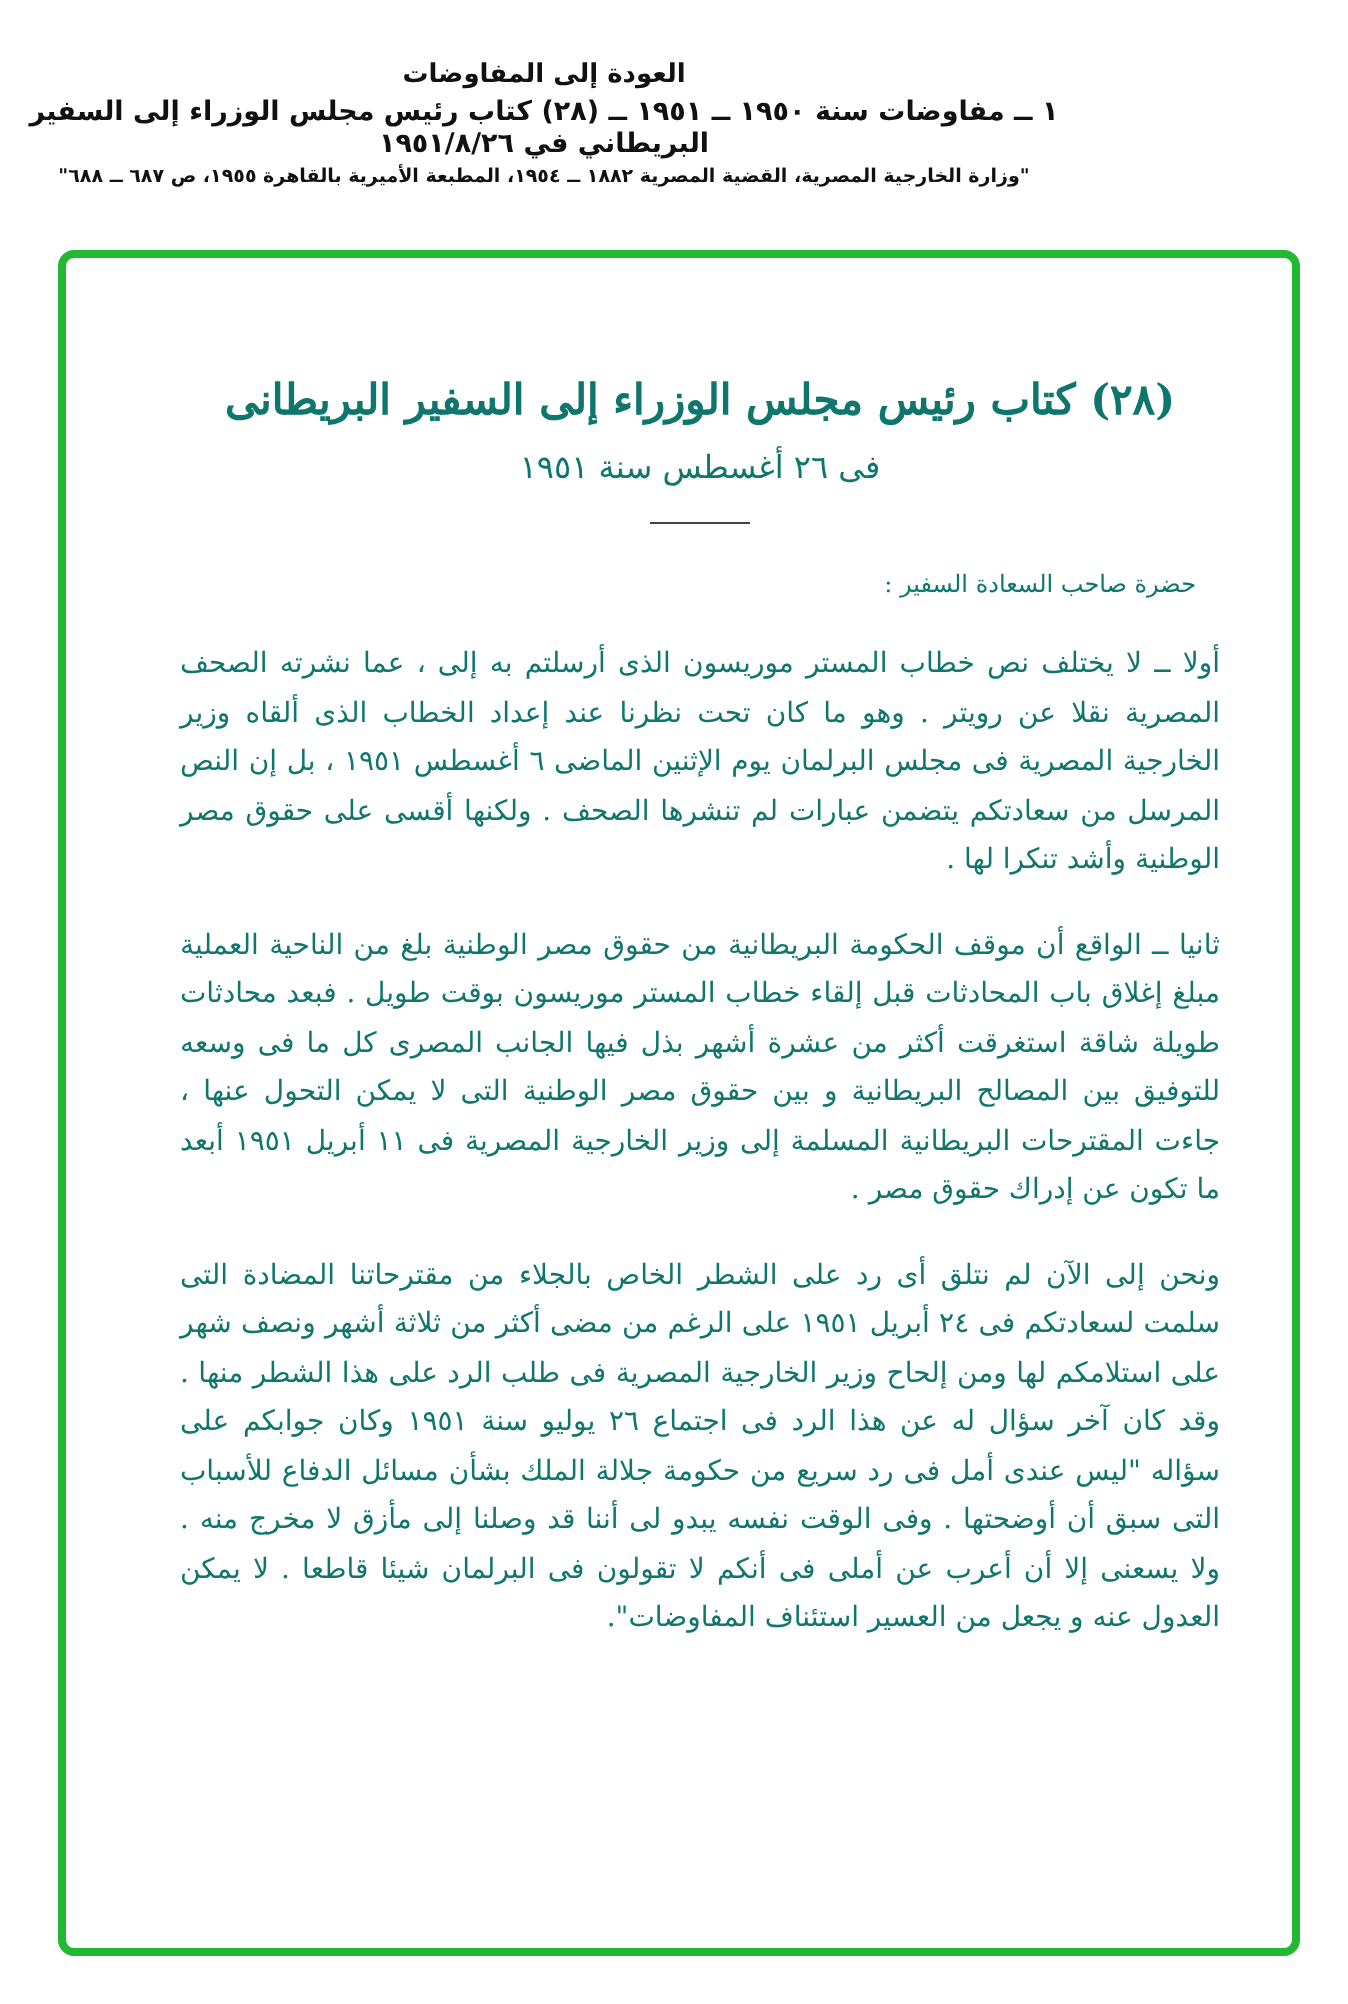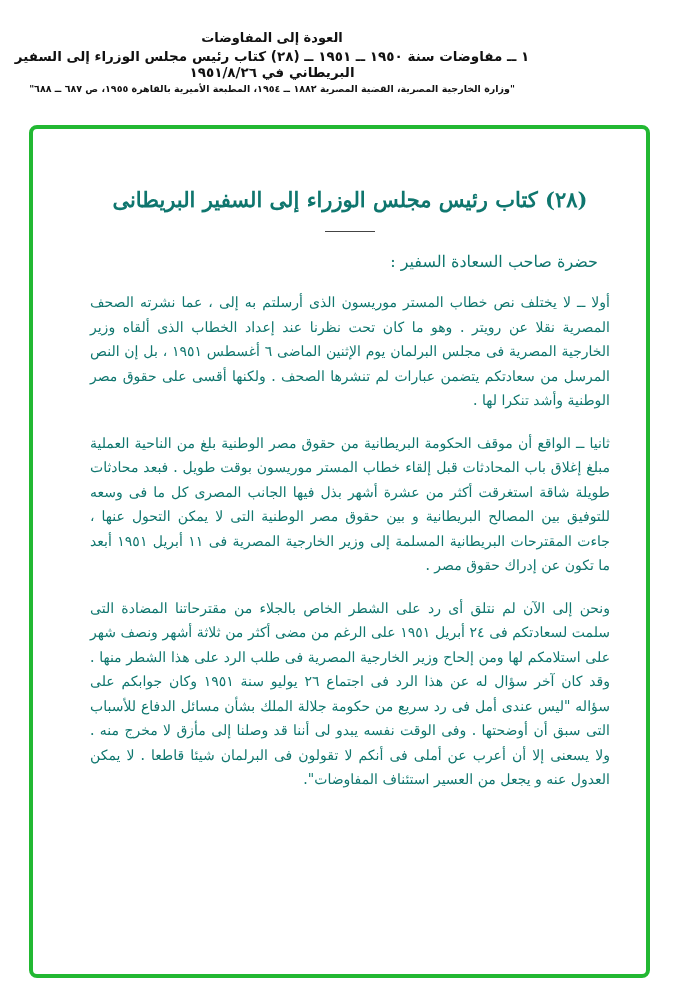--- a/index.html
+++ b/index.html
@@ -9,33 +9,34 @@
   #hdr-title { top: 30px; font-size: 13px; }
   #hdr-sub { top: 48px; font-size: 13.5px; }
   #hdr-src { top: 83px; font-size: 9.5px; }
   .frame { position: absolute; left: 29px; top: 125px; width: 613px; height: 845px;
            border: 4px solid #22b832; border-radius: 8px; }
   .content { position: absolute; left: 90px; top: 160px; width: 520px; direction: rtl;
              font-family: "DejaVu Serif", serif; color: #0f766e; margin-top: 23px; }
   .doc-title { text-align: center; font-size: 21px; margin: 0; line-height: 34px; }
   .doc-date { text-align: center; font-size: 16px; margin: 4px 0 0 0; line-height: 26px; }
   .sep { width: 50px; height: 1px; background: #444; margin: 14px auto 0 auto; }
-  .salute { font-size: 16px; margin: 20px 0 0 0; padding-right: 12px; line-height: 20px; }
+  .salute { font-size: 12px; margin: 20px 0 0 0; padding-right: 12px; line-height: 20px; }
   p.par { font-size: 14px; line-height: 24.5px; margin: 18px 0 0 0; text-align: justify; text-align-last: right; }
   p.par.first { margin-top: 14px; }
 </style>
 </head>
 <body>
 
 <div class="hdr" id="hdr-title">العودة إلى المفاوضات</div>
 <div class="hdr" id="hdr-sub">١ ــ مفاوضات سنة ١٩٥٠ ــ ١٩٥١ ــ (٢٨) كتاب رئيس مجلس الوزراء إلى السفير البريطاني في ١٩٥١/٨/٢٦</div>
 <div class="hdr" id="hdr-src">"وزارة الخارجية المصرية، القضية المصرية ١٨٨٢ ــ ١٩٥٤، المطبعة الأميرية بالقاهرة ١٩٥٥، ص ٦٨٧ ــ ٦٨٨"</div>
 
 <div class="frame" style="border-color: rgb(34, 184, 50);"></div>
 
 <div class="content">
   <h1 class="doc-title">(٢٨) كتاب رئيس مجلس الوزراء إلى السفير البريطانى</h1>
+  <div class="doc-date">فى ٢٦ أغسطس سنة ١٩٥١</div>
   <div class="sep"></div>
   <div class="salute">حضرة صاحب السعادة السفير :</div>
   <p class="par">أولا ــ لا يختلف نص خطاب المستر موريسون الذى أرسلتم به إلى ، عما نشرته الصحف المصرية نقلا عن رويتر . وهو ما كان تحت نظرنا عند إعداد الخطاب الذى ألقاه وزير الخارجية المصرية فى مجلس البرلمان يوم الإثنين الماضى ٦ أغسطس ١٩٥١ ، بل إن النص المرسل من سعادتكم يتضمن عبارات لم تنشرها الصحف . ولكنها أقسى على حقوق مصر الوطنية وأشد تنكرا لها .</p>
   <p class="par">ثانيا ــ الواقع أن موقف الحكومة البريطانية من حقوق مصر الوطنية بلغ من الناحية العملية مبلغ إغلاق باب المحادثات قبل إلقاء خطاب المستر موريسون بوقت طويل . فبعد محادثات طويلة شاقة استغرقت أكثر من عشرة أشهر بذل فيها الجانب المصرى كل ما فى وسعه للتوفيق بين المصالح البريطانية و بين حقوق مصر الوطنية التى لا يمكن التحول عنها ، جاءت المقترحات البريطانية المسلمة إلى وزير الخارجية المصرية فى ١١ أبريل ١٩٥١ أبعد ما تكون عن إدراك حقوق مصر .</p>
   <p class="par">ونحن إلى الآن لم نتلق أى رد على الشطر الخاص بالجلاء من مقترحاتنا المضادة التى سلمت لسعادتكم فى ٢٤ أبريل ١٩٥١ على الرغم من مضى أكثر من ثلاثة أشهر ونصف شهر على استلامكم لها ومن إلحاح وزير الخارجية المصرية فى طلب الرد على هذا الشطر منها . وقد كان آخر سؤال له عن هذا الرد فى اجتماع ٢٦ يوليو سنة ١٩٥١ وكان جوابكم على سؤاله "ليس عندى أمل فى رد سريع من حكومة جلالة الملك بشأن مسائل الدفاع للأسباب التى سبق أن أوضحتها . وفى الوقت نفسه يبدو لى أننا قد وصلنا إلى مأزق لا مخرج منه . ولا يسعنى إلا أن أعرب عن أملى فى أنكم لا تقولون فى البرلمان شيئا قاطعا . لا يمكن العدول عنه و يجعل من العسير استئناف المفاوضات".</p>
 </div>
 
 </body></html>

